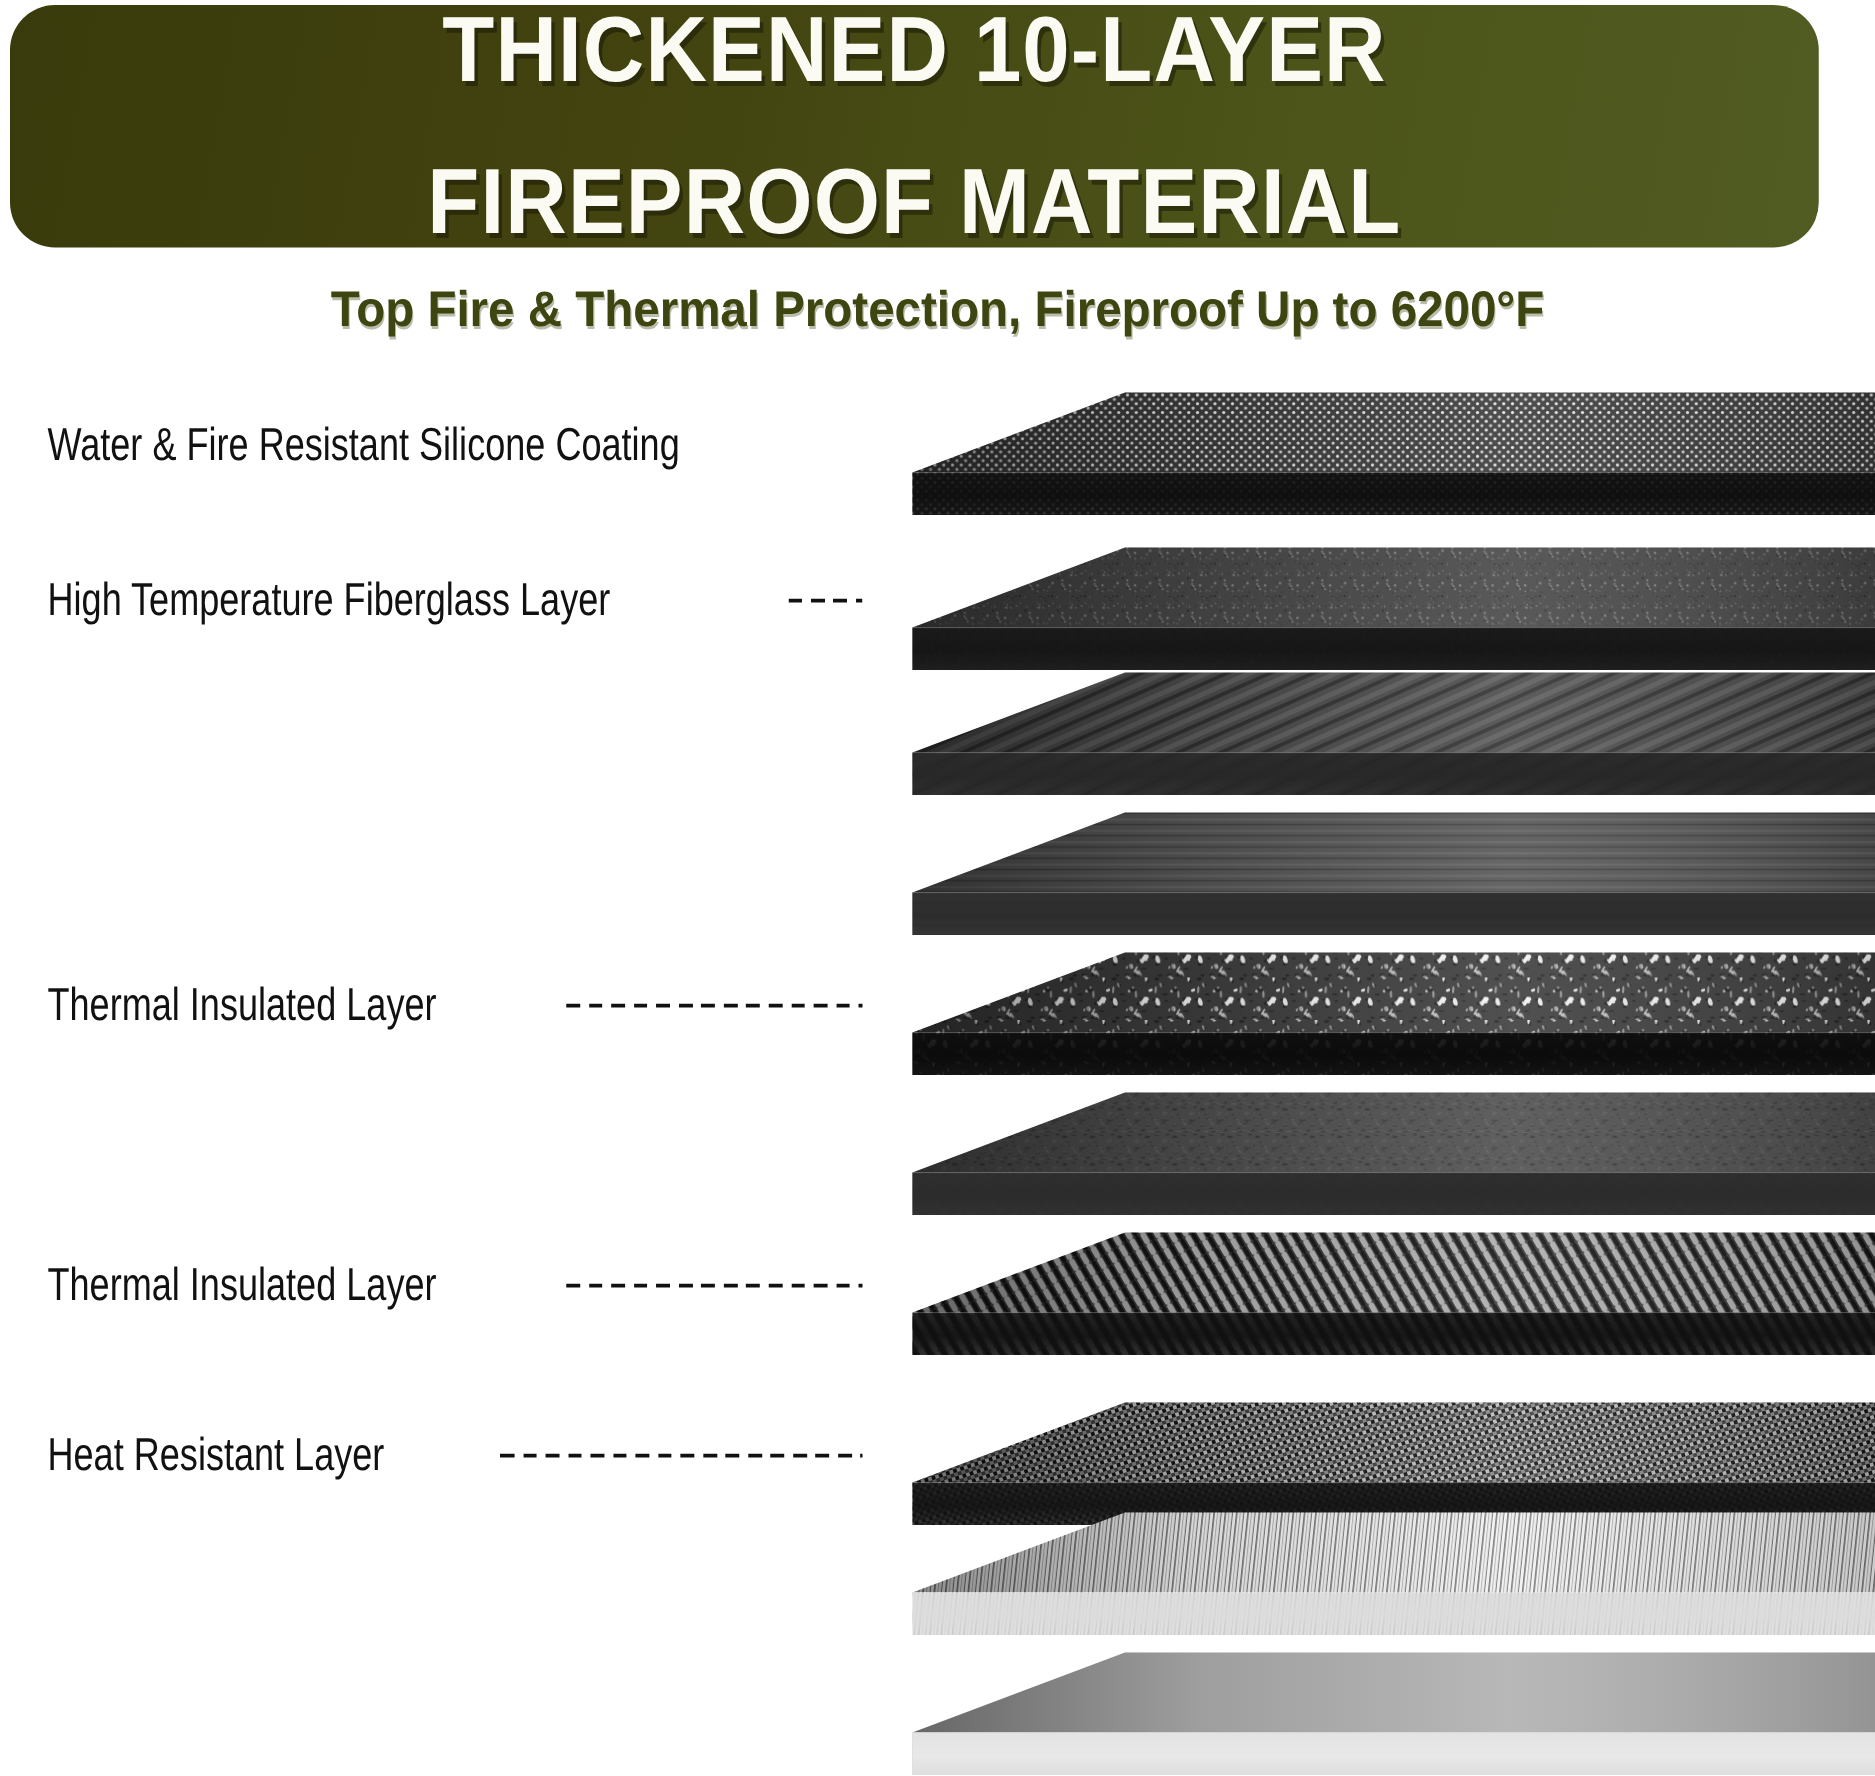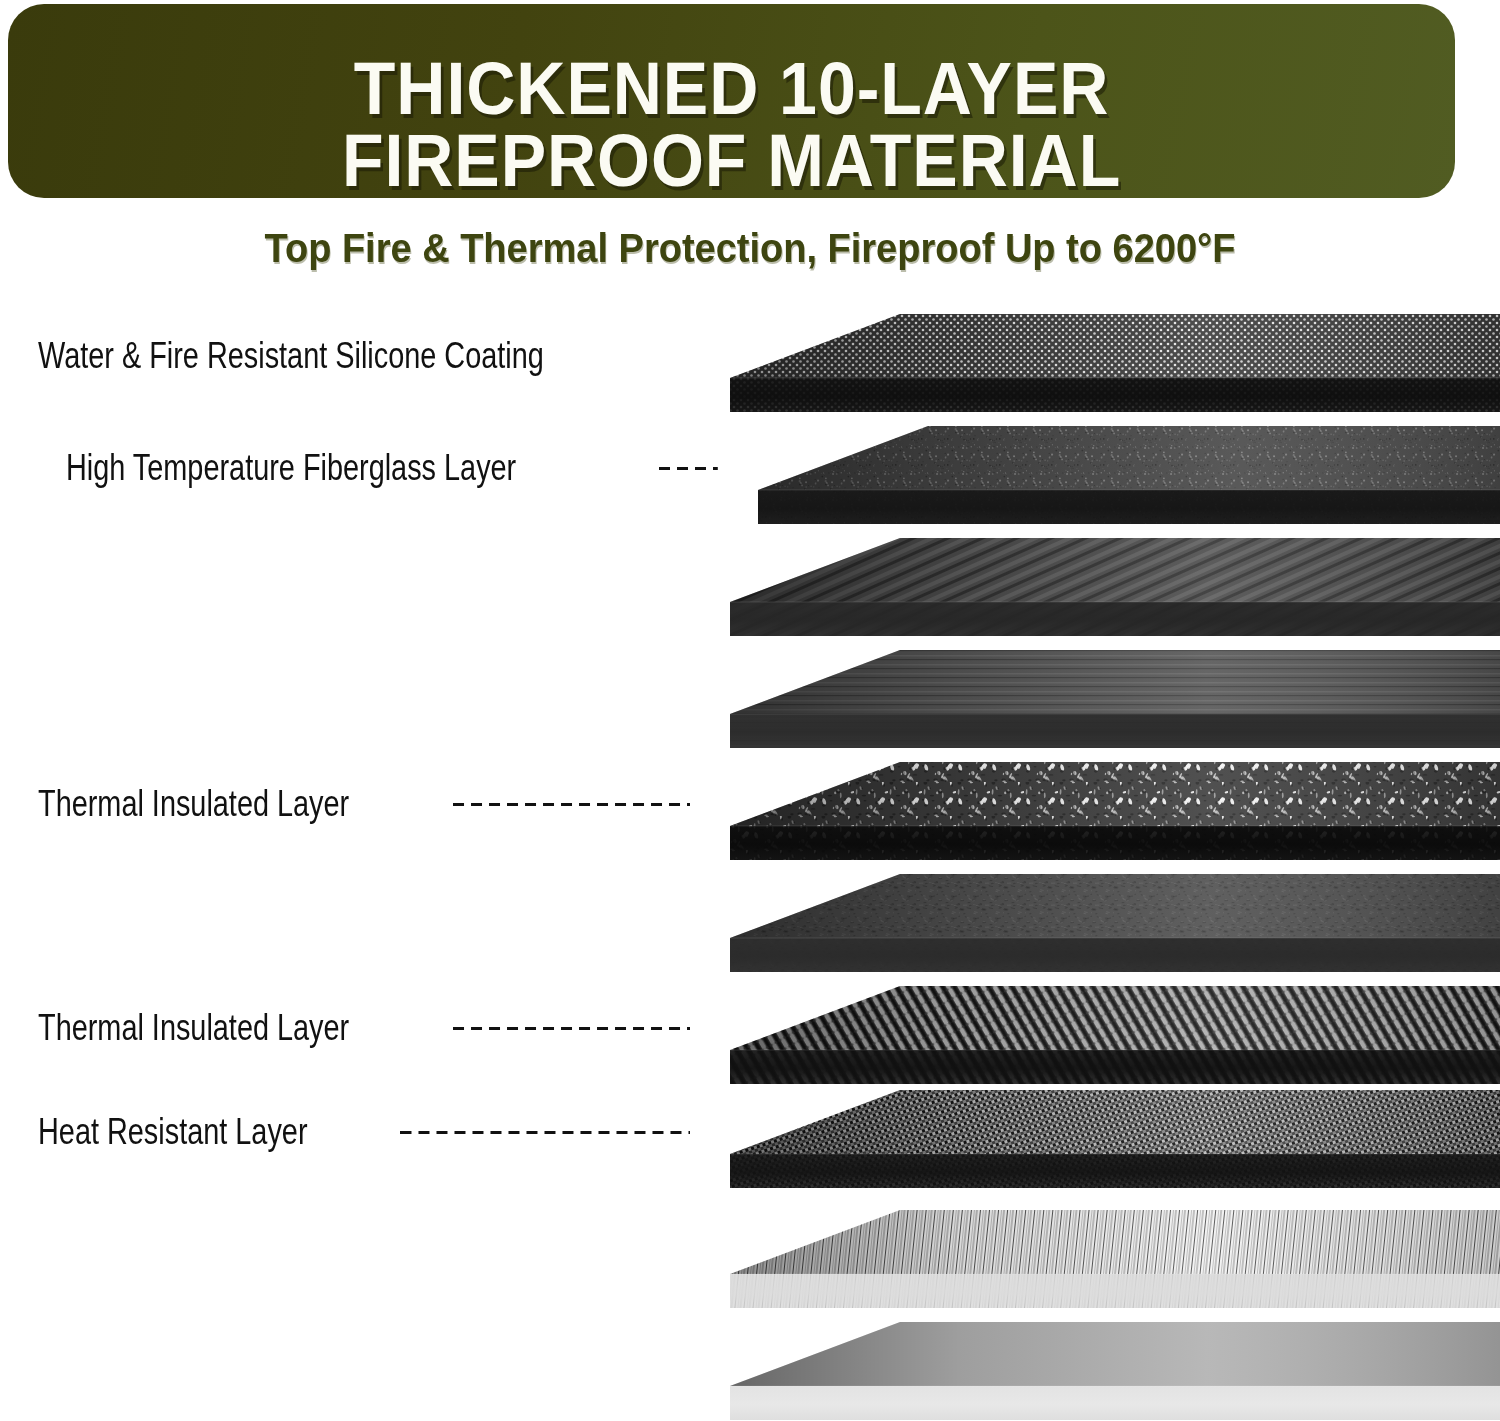--- a/index.html
+++ b/index.html
@@ -8,21 +8,21 @@
     background:#FFFFFF;
     font-family:"Liberation Sans", sans-serif;
     overflow:hidden;
     position:relative;
   }
   
   #banner{
     position:absolute; left:8px; top:4px; width:1447px; height:194px;
     border-radius:36px;
     background:linear-gradient(100deg,#3a3b0c 0%, #42430f 35%, #4c5419 70%, #515c22 100%);
-    display:flex; flex-direction:column; align-items:center; justify-content:flex-end;
+    display:flex; flex-direction:column; align-items:center; justify-content:space-between;
   }
   .title-line{
     font-family:"Liberation Sans", sans-serif;
     font-weight:700;
     color:#FBFBF3;
     font-size:74px;
     line-height:0.98;
     letter-spacing:1px;
     transform:scaleX(0.92);
     text-shadow:3px 4px 0 rgba(25,26,5,.55);
@@ -106,21 +106,21 @@
             </linearGradient>
           </defs>
           <polygon points="12,78 182,14 782,14 782,78 12,78" fill="url(#tex1)"></polygon>
           <polygon points="12,78 182,14 782,14 782,78 12,78" fill="url(#shade1)"></polygon>
           <rect x="12" y="78" width="770" height="34" fill="url(#tex1)"></rect>
           <rect x="12" y="78" width="770" height="34" fill="url(#edge1)"></rect>
           <line x1="12" y1="78" x2="782" y2="78" stroke="#ffffff" stroke-opacity="0.12" stroke-width="1"></line>
         </svg>
       </div>
     </div>
-    <div class="layer-row" style="top: 112px; margin-left: 28px;">
+    <div class="layer-row" style="top: 124px;">
       <div class="label-wrap">
         <span class="layer-label">High Temperature Fiberglass Layer</span>
         <span class="leader"></span>
       </div>
       <div class="slab-wrap">
         <svg viewBox="0 0 782 122" preserveAspectRatio="none">
           <defs>
             <pattern id="tex2" patternUnits="userSpaceOnUse" width="26" height="26">
               <rect width="26" height="26" fill="#474747"></rect>
               <circle cx="9.66" cy="1.41" r="0.77" fill="#262626" fill-opacity="0.30"></circle>
@@ -402,21 +402,21 @@
             </linearGradient>
           </defs>
           <polygon points="12,78 182,14 782,14 782,78 12,78" fill="url(#tex7)"></polygon>
           <polygon points="12,78 182,14 782,14 782,78 12,78" fill="url(#shade7)"></polygon>
           <rect x="12" y="78" width="770" height="34" fill="url(#tex7)"></rect>
           <rect x="12" y="78" width="770" height="34" fill="url(#edge7)"></rect>
           <line x1="12" y1="78" x2="782" y2="78" stroke="#ffffff" stroke-opacity="0.12" stroke-width="1"></line>
         </svg>
       </div>
     </div>
-    <div class="layer-row" style="top: 776px; padding-left: 32px;">
+    <div class="layer-row" style="top: 808px; padding-left: 32px;">
       <div class="label-wrap">
         <span class="layer-label">Heat Resistant Layer</span>
         <span class="leader"></span>
       </div>
       <div class="slab-wrap">
         <svg viewBox="0 0 782 122" preserveAspectRatio="none">
           <defs>
             <pattern id="tex8" patternUnits="userSpaceOnUse" width="6" height="6" patternTransform="rotate(-18)">
               <rect width="6" height="6" fill="#3f3f3f"></rect>
               <rect x="0" y="0" width="3" height="3" fill="#dadada" fill-opacity="0.8"></rect>

